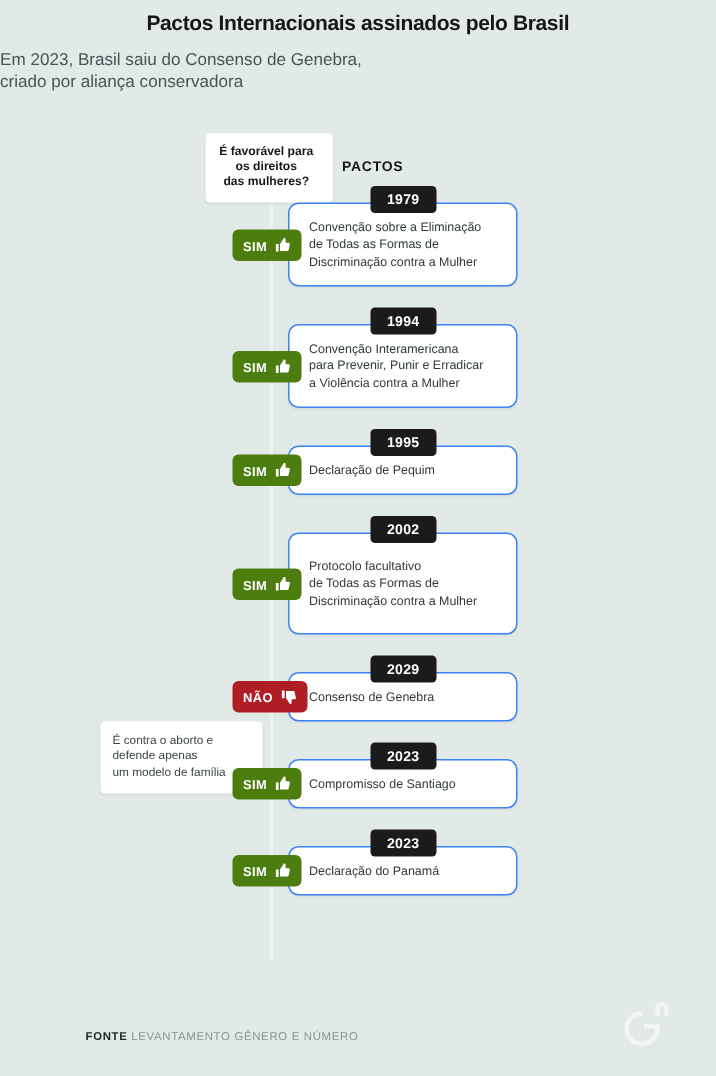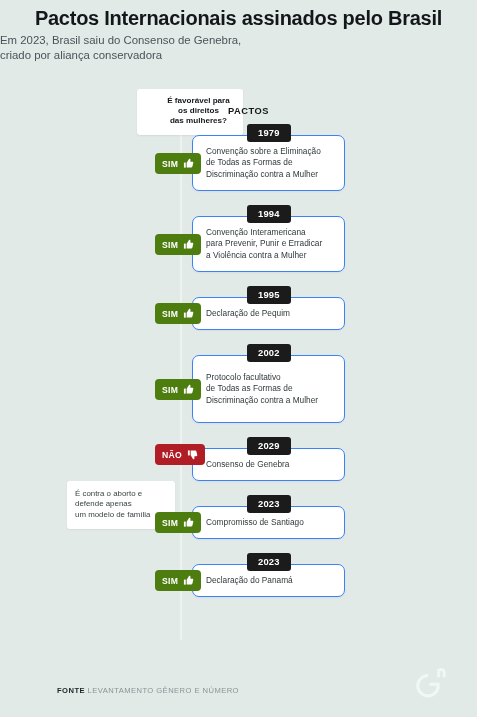--- a/index.html
+++ b/index.html
@@ -9,21 +9,21 @@
     font-family:"Liberation Sans", sans-serif;
     position:relative;overflow:hidden;
     -webkit-font-smoothing:antialiased;
   }
   #page{position:relative;width:477px;height:717px;}
 
   
   .title{
     position:absolute;left:0;top:7px;width:477px;
     text-align:center;
-    font-size:20px;font-weight:bold;color:#14171a;
+    font-size:14px;font-weight:bold;color:#14171a;
     letter-spacing:-0.25px;
   }
   .subtitle{
     position:absolute;left:0;top:33px;width:477px;
     text-align:left;
     font-size:11.4px;color:#4a5355;line-height:14.6px;
   }
   .subtitle span{display:block;}
 
   
@@ -31,21 +31,21 @@
     position:absolute;left:180px;top:95px;
     width:1.6px;height:545px;
     background:#eef3f2;
   }
 
   
   .qbox{
     position:absolute;left:137px;top:89px;
     width:79px;
     background:#ffffff;border-radius:3px;
-    padding:7px 5px 8px 22px;
+    padding:7px 5px 8px 1px;
     text-align:center;
     font-size:8.1px;font-weight:bold;color:#14171a;
     line-height:10.2px;
     box-shadow:0 1px 2px rgba(0,0,0,0.07);
   }
   .qbox span{display:block;}
 
   
   .pactos-label{
     position:absolute;left:228px;top:106px;
@@ -225,21 +225,21 @@
           </span>
         </div>
       </div>
       <div class="row">
         <div class="year" style="top: 437px;">2029</div>
         <div class="card" style="top: 448px; height: 33px;">
           <div class="card-text">
             <span>Consenso de Genebra</span>
           </div>
         </div>
-        <div class="badge badge-no" style="top: 444px; justify-content: space-between;">
+        <div class="badge badge-no" style="top: 454px; justify-content: space-between;">
           <span class="badge-label">NÃO</span>
           <span>
             <svg width="11" height="11" viewBox="0 0 24 24">
               <path fill="#ffffff" d="M2 3h4v11H2z"></path>
               <path fill="#ffffff" d="M8 13.8 13.1 21.8c.9 1.4 3.1.7 3.1-1v-5.1h4.3c1.3 0 2.2-1.2 1.9-2.4l-1.9-8.1c-.2-1-1.1-1.7-2.1-1.7H8z"></path>
             </svg>
           </span>
         </div>
       </div>
       <div class="row">

